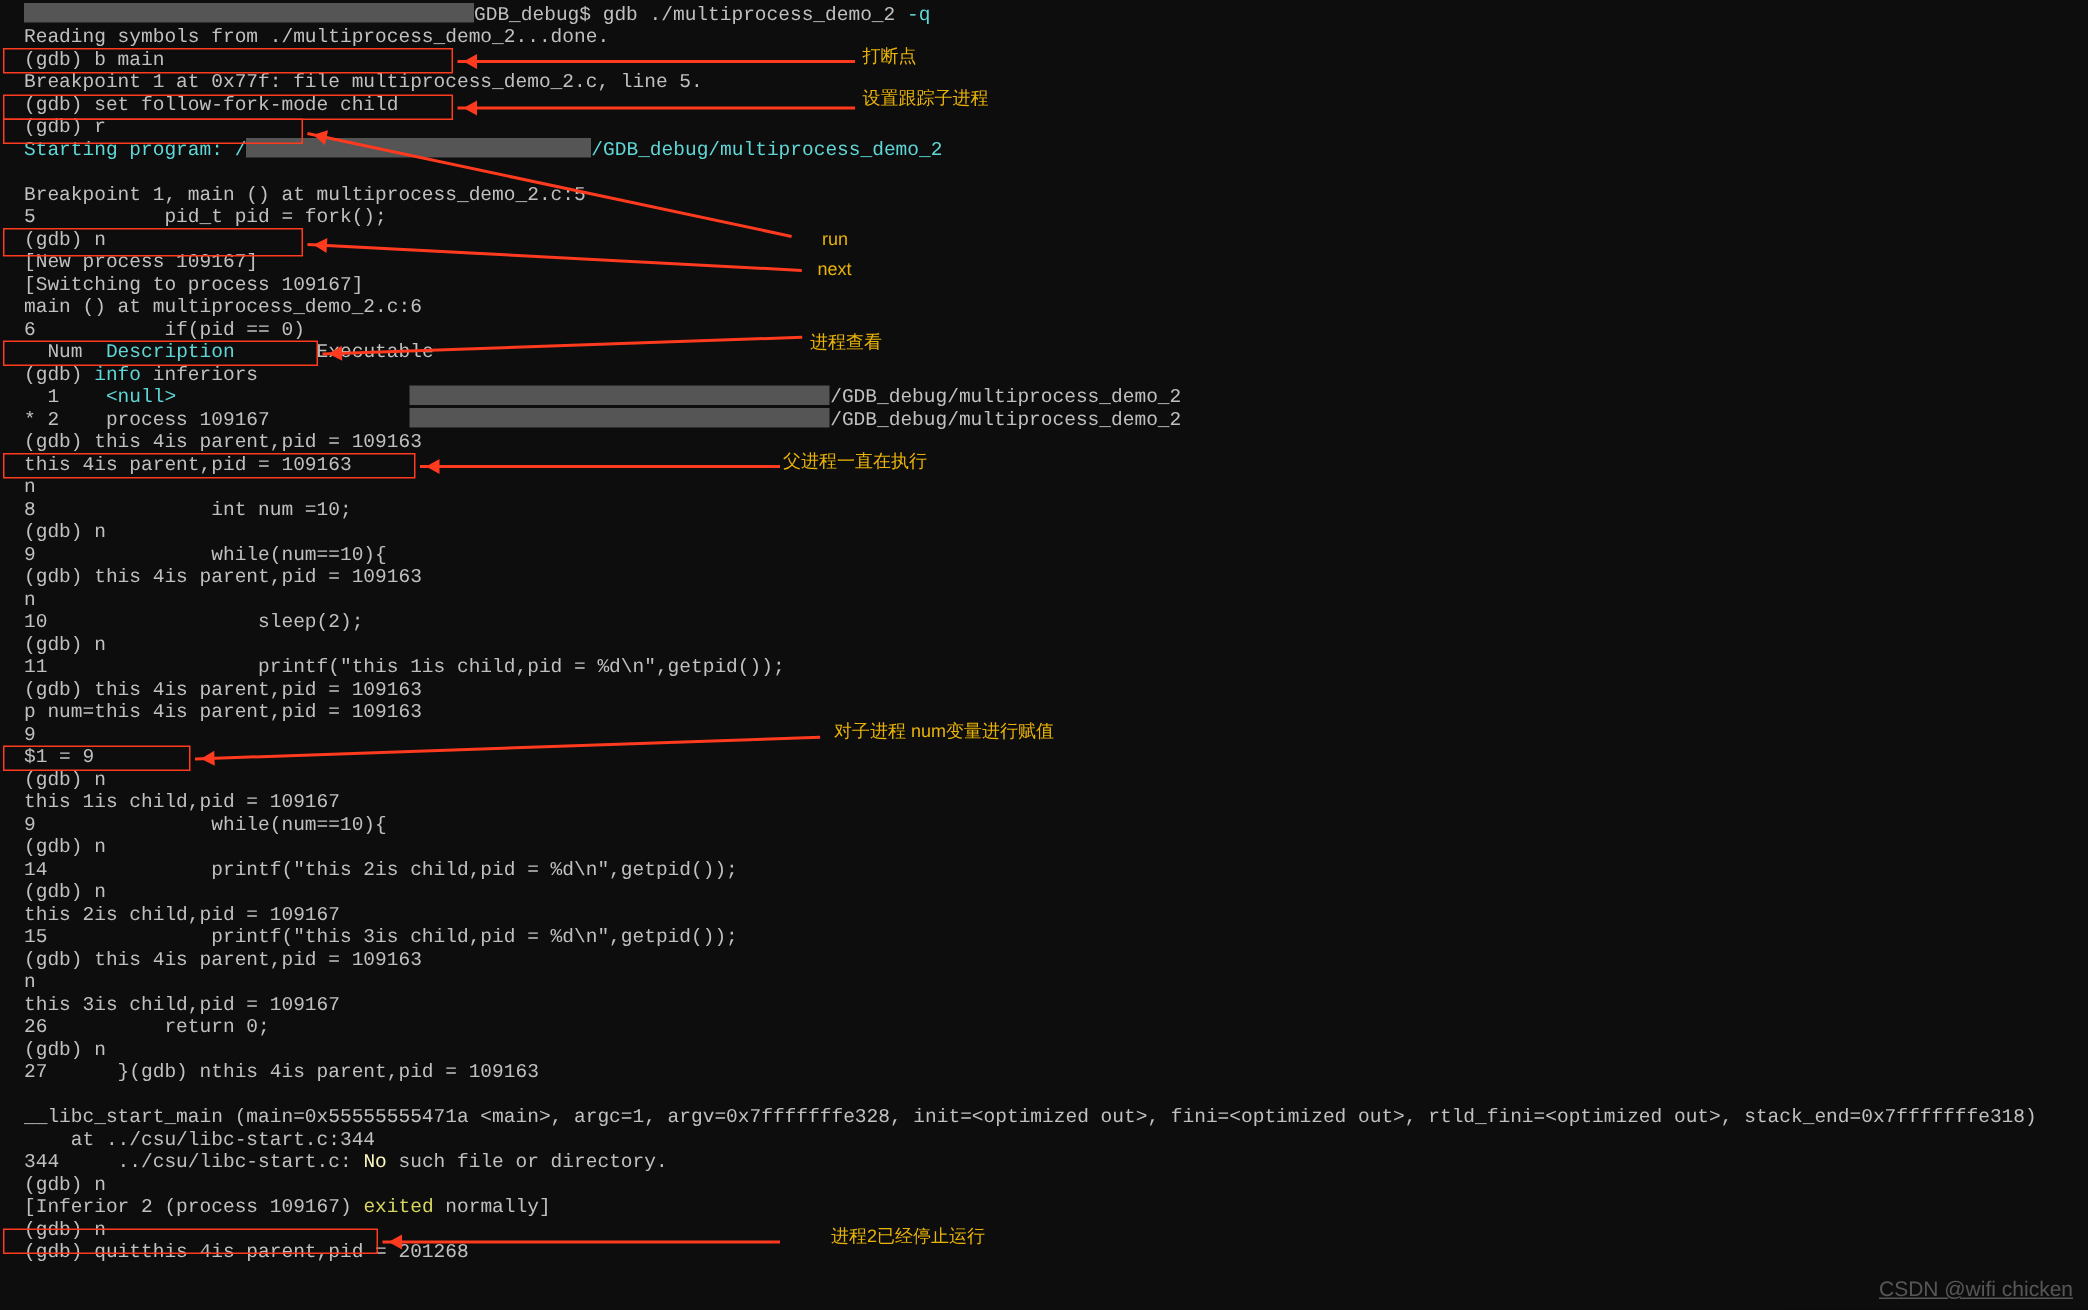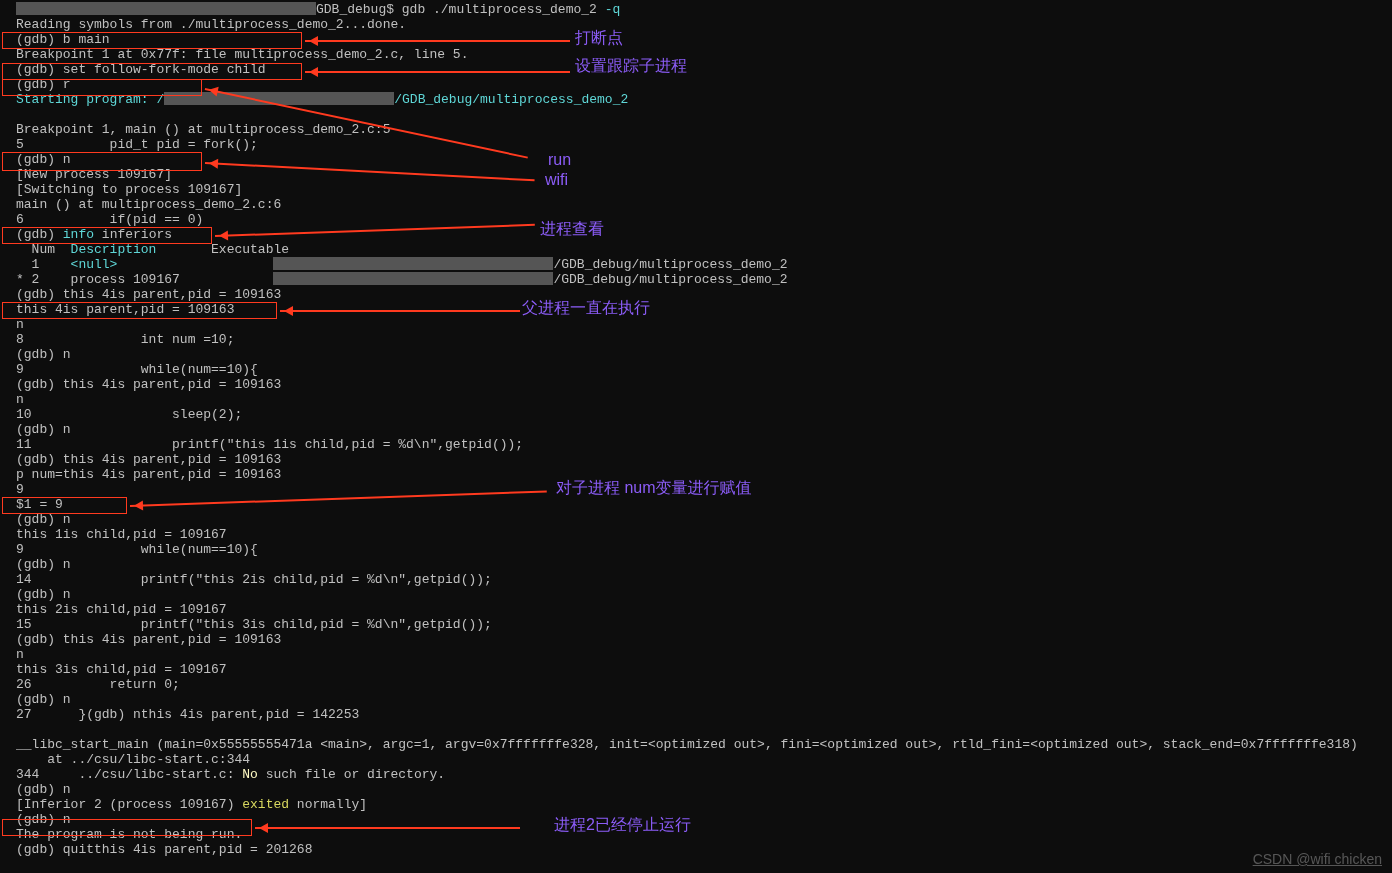--- a/index.html
+++ b/index.html
@@ -29,23 +29,23 @@
     position: relative;
     top: -1px;
   }
   .redbox {
     position: absolute;
     border: 1.5px solid #ff3a1f;
     box-sizing: border-box;
   }
   .annot {
     position: absolute;
-    color: #8b5cf6;
+    color: #eab308;
     font-family: sans-serif;
-    font-size: 16px;
+    font-size: 12px;
     white-space: nowrap;
   }
   .arrow {
     position: absolute;
     height: 1.5px;
     background: #ff3a1f;
   }
   .arrow::before {
     content: "";
     position: absolute;
@@ -77,22 +77,22 @@
 <div class="line">(gdb) r</div>
 <div class="line"><span class="cyan">Starting program: /</span><span class="blur" style="width:230px"></span><span class="cyan">/GDB_debug/multiprocess_demo_2</span></div>
 <div class="line">&nbsp;</div>
 <div class="line">Breakpoint 1, main () at multiprocess_demo_2.c:5</div>
 <div class="line">5           pid_t pid = fork();</div>
 <div class="line">(gdb) n</div>
 <div class="line">[New process 109167]</div>
 <div class="line">[Switching to process 109167]</div>
 <div class="line">main () at multiprocess_demo_2.c:6</div>
 <div class="line">6           if(pid == 0)</div>
+<div class="line"><span>  Num  </span><span class="cyan">Description</span><span>       Executable</span></div>
 <div class="line"><span>(gdb) </span><span class="cyan">info</span><span> inferiors</span></div>
-<div class="line"><span>  Num  </span><span class="cyan">Description</span><span>       Executable</span></div>
 <div class="line"><span>  1    </span><span class="cyan">&lt;null&gt;</span>                    <span class="blur" style="width:280px"></span><span>/GDB_debug/multiprocess_demo_2</span></div>
 <div class="line"><span>* 2    process 109167</span>            <span class="blur" style="width:280px"></span><span>/GDB_debug/multiprocess_demo_2</span></div>
 <div class="line">(gdb) this 4is parent,pid = 109163</div>
 <div class="line">this 4is parent,pid = 109163</div>
 <div class="line">n</div>
 <div class="line">8               int num =10;</div>
 <div class="line">(gdb) n</div>
 <div class="line">9               while(num==10){</div>
 <div class="line">(gdb) this 4is parent,pid = 109163</div>
 <div class="line">n</div>
@@ -109,29 +109,28 @@
 <div class="line">(gdb) n</div>
 <div class="line">14              printf("this 2is child,pid = %d\n",getpid());</div>
 <div class="line">(gdb) n</div>
 <div class="line">this 2is child,pid = 109167</div>
 <div class="line">15              printf("this 3is child,pid = %d\n",getpid());</div>
 <div class="line">(gdb) this 4is parent,pid = 109163</div>
 <div class="line">n</div>
 <div class="line">this 3is child,pid = 109167</div>
 <div class="line">26          return 0;</div>
 <div class="line">(gdb) n</div>
-<div class="line">27      }(gdb) nthis 4is parent,pid = 142253</div>
+<div class="line">27      }(gdb) nthis 4is parent,pid = 109163</div>
 <div class="line">&nbsp;</div>
 <div class="line">__libc_start_main (main=0x55555555471a &lt;main&gt;, argc=1, argv=0x7fffffffe328, init=&lt;optimized out&gt;, fini=&lt;optimized out&gt;, rtld_fini=&lt;optimized out&gt;, stack_end=0x7fffffffe318)</div>
 <div class="line">    at ../csu/libc-start.c:344</div>
 <div class="line"><span>344     ../csu/libc-start.c: </span><span class="red">No</span><span> such file or directory.</span></div>
 <div class="line">(gdb) n</div>
 <div class="line"><span>[Inferior 2 (process 109167) </span><span class="yellow">exited</span><span> normally]</span></div>
 <div class="line">(gdb) n</div>
-<div class="line">The program is not being run.</div>
 <div class="line">(gdb) quitthis 4is parent,pid = 201268</div>
 </div>
 
 <div class="redbox" style="left:2px;top:32px;width:300px;height:17px"></div>
 <div class="redbox" style="left:2px;top:63px;width:300px;height:17px"></div>
 <div class="redbox" style="left:2px;top:79px;width:200px;height:17px"></div>
 <div class="redbox" style="left:2px;top:152px;width:200px;height:19px"></div>
 <div class="redbox" style="left:2px;top:227px;width:210px;height:17px"></div>
 <div class="redbox" style="left:2px;top:302px;width:275px;height:17px"></div>
 <div class="redbox" style="left:2px;top:497px;width:125px;height:17px"></div>
@@ -142,19 +141,19 @@
 <div class="arrow" style="left:205px;top:88px;width:330px;transform-origin:left;transform:rotate(12deg)"></div>
 <div class="arrow" style="left:205px;top:162px;width:330px;transform-origin:left;transform:rotate(3deg)"></div>
 <div class="arrow" style="left:215px;top:235px;width:320px;transform-origin:left;transform:rotate(-2deg)"></div>
 <div class="arrow" style="left:280px;top:310px;width:240px"></div>
 <div class="arrow" style="left:130px;top:505px;width:417px;transform-origin:left;transform:rotate(-2deg)"></div>
 <div class="arrow" style="left:255px;top:827px;width:265px"></div>
 
 <div class="annot" style="left:575px;top:30px">打断点</div>
 <div class="annot" style="left:575px;top:58px">设置跟踪子进程</div>
 <div class="annot" style="left:548px;top:152px">run</div>
-<div class="annot" style="left:545px;top:172px">wifi</div>
+<div class="annot" style="left:545px;top:172px">next</div>
 <div class="annot" style="left:540px;top:221px">进程查看</div>
 <div class="annot" style="left:522px;top:300px">父进程一直在执行</div>
 <div class="annot" style="left:556px;top:480px">对子进程 num变量进行赋值</div>
 <div class="annot" style="left:554px;top:817px">进程2已经停止运行</div>
 
 <div class="watermark">CSDN @wifi chicken</div>
 
 </body></html>

